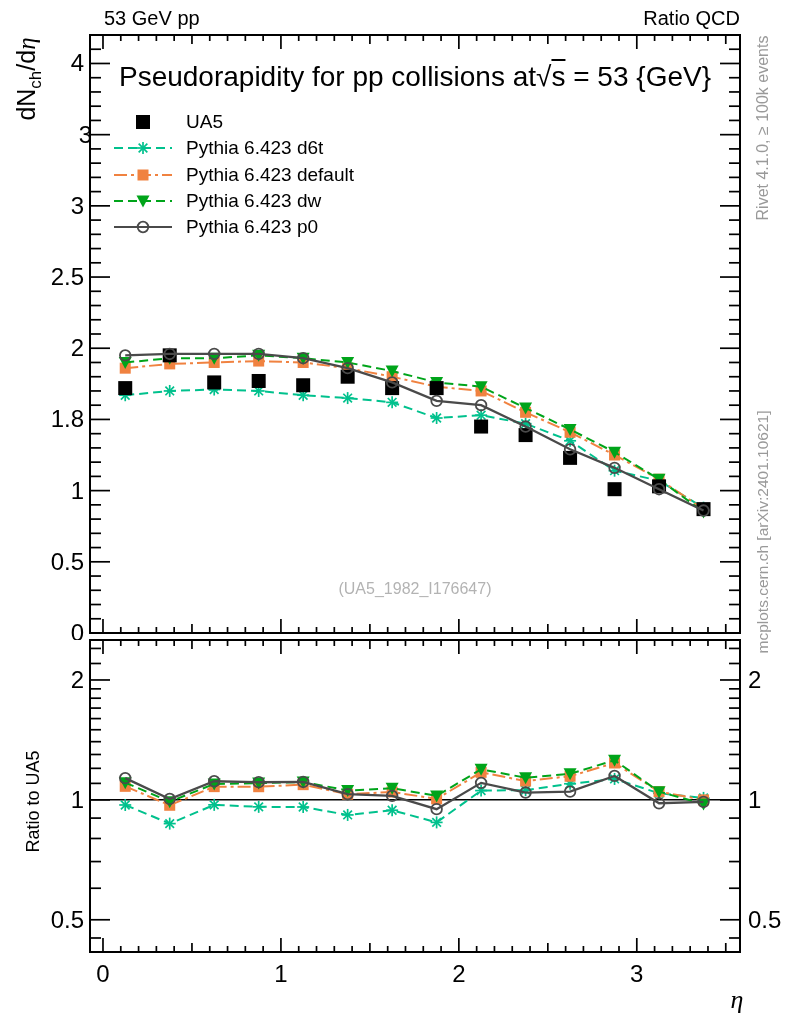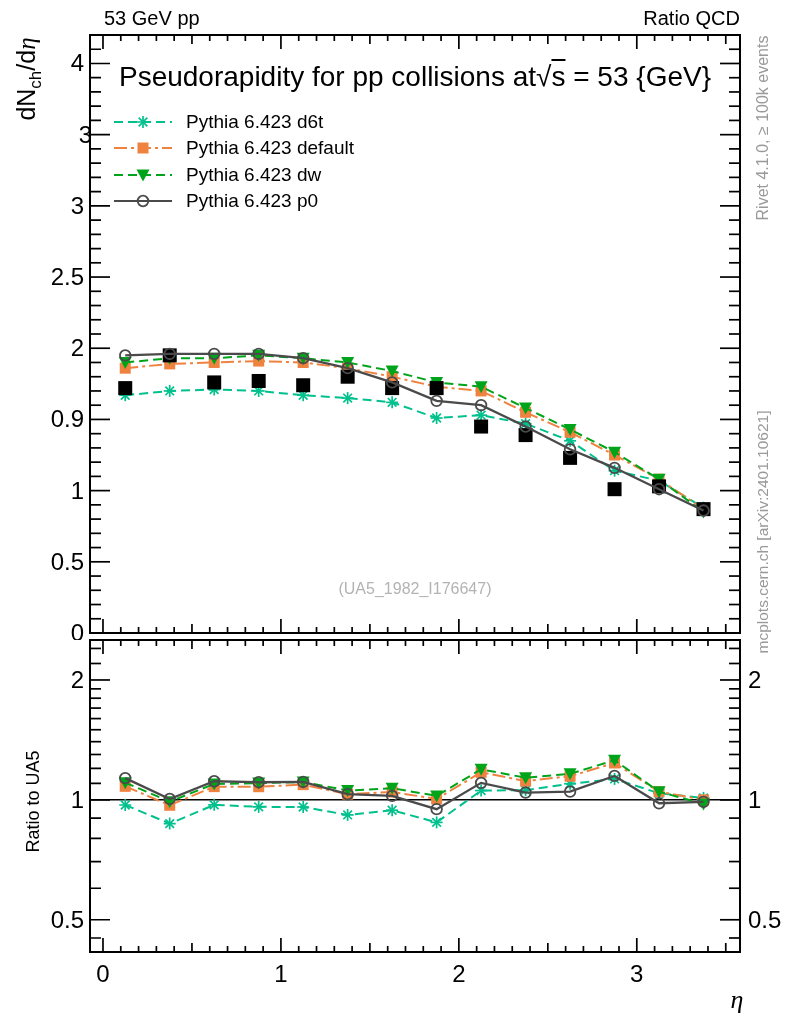--- a/index.html
+++ b/index.html
@@ -1,17 +1,17 @@
 <!DOCTYPE html>
 <html><head>
 <meta charset="utf-8">
 <style>
   html,body{margin:0;padding:0;background:#fff;}
   .canvas{position:relative;width:786px;height:1024px;background:#fff;
-          font-family:"Liberation Sans",sans-serif;overflow:hidden;color:#000;border-radius:19px;}
+          font-family:"Liberation Sans",sans-serif;overflow:hidden;color:#000;}
   svg#plot-svg{position:absolute;left:0;top:0;}
   .hdr{position:absolute;top:7px;font-size:20px;white-space:nowrap;}
   .hdr-left{left:104px;}
   .hdr-right{right:46px;}
   .title{position:absolute;left:115px;top:61px;width:600px;text-align:center;
          font-size:28px;white-space:nowrap;}
   .sq-arg{text-decoration:overline;}
   .legend{position:absolute;left:112px;top:109px;}
   .lrow{display:flex;align-items:center;height:26.3px;}
   .lmark{width:62px;height:24px;margin-right:12px;flex:none;}
@@ -527,20 +527,28 @@
 
   <div class="hdr hdr-left">53 GeV pp</div>
   <div class="hdr hdr-right">Ratio QCD</div>
 
   <div class="title"><span>Pseudorapidity for pp collisions at</span><span>√</span><span class="sq-arg">s</span><span> = 53 {GeV}</span></div>
 
   <div class="legend">
     <div class="lrow">
       <span class="lmark">
           <svg width="62" height="24">
+            <rect x="24" y="5" width="14" height="14" fill="#000000"></rect>
+          </svg>
+        </span>
+      <span class="ltext">UA5</span>
+    </div>
+    <div class="lrow">
+      <span class="lmark">
+          <svg width="62" height="24">
             <line x1="2" y1="12" x2="60" y2="12" stroke="#00c18d" stroke-width="2" stroke-dasharray="9 5"></line>
             <line x1="25" y1="12" x2="37" y2="12" stroke="#00c18d" stroke-width="1.7"></line>
             <line x1="31" y1="6" x2="31" y2="18" stroke="#00c18d" stroke-width="1.7"></line>
             <line x1="26.68" y1="7.68" x2="35.32" y2="16.32" stroke="#00c18d" stroke-width="1.7"></line>
             <line x1="26.68" y1="16.32" x2="35.32" y2="7.68" stroke="#00c18d" stroke-width="1.7"></line>
           </svg>
         </span>
       <span class="ltext">Pythia 6.423 d6t</span>
     </div>
     <div class="lrow">
@@ -580,21 +588,21 @@
   <div class="vtext note note-bottom">mcplots.cern.ch [arXiv:2401.10621]</div>
 
   <div class="watermark">(UA5_1982_I176647)</div>
 
   <div class="xlabel eta">η</div>
 
   <div id="main-ylabels">
       <div class="tl" style="left: 0px; top: 618px; width: 84px; text-align: right;">0</div>
       <div class="tl" style="left: 0px; top: 546.81px; width: 84px; text-align: right;">0.5</div>
       <div class="tl" style="left: 0px; top: 475.619px; width: 84px; text-align: right;">1</div>
-      <div class="tl" style="left: 0px; top: 404.429px; width: 84px; text-align: right;">0.9</div>
+      <div class="tl" style="left: 0px; top: 404.429px; width: 84px; text-align: right;">1.8</div>
       <div class="tl" style="left: 0px; top: 333.238px; width: 84px; text-align: right;">2</div>
       <div class="tl" style="left: 0px; top: 262.048px; width: 84px; text-align: right;">2.5</div>
       <div class="tl" style="left: 0px; top: 190.857px; width: 84px; text-align: right;">3</div>
       <div class="tl" style="left: 0px; top: 119.667px; width: 84px; text-align: right; margin-left: 28px;">3.5</div>
       <div class="tl" style="left: 0px; top: 48.4762px; width: 84px; text-align: right;">4</div>
     </div>
   <div id="tick-labels">
       <div class="tl" style="left: 0px; top: 904.77px; width: 84px; text-align: right;">0.5</div>
       <div class="tl" style="left: 748px; top: 904.77px; width: 60px; text-align: left;">0.5</div>
       <div class="tl" style="left: 0px; top: 784.873px; width: 84px; text-align: right;">1</div>

